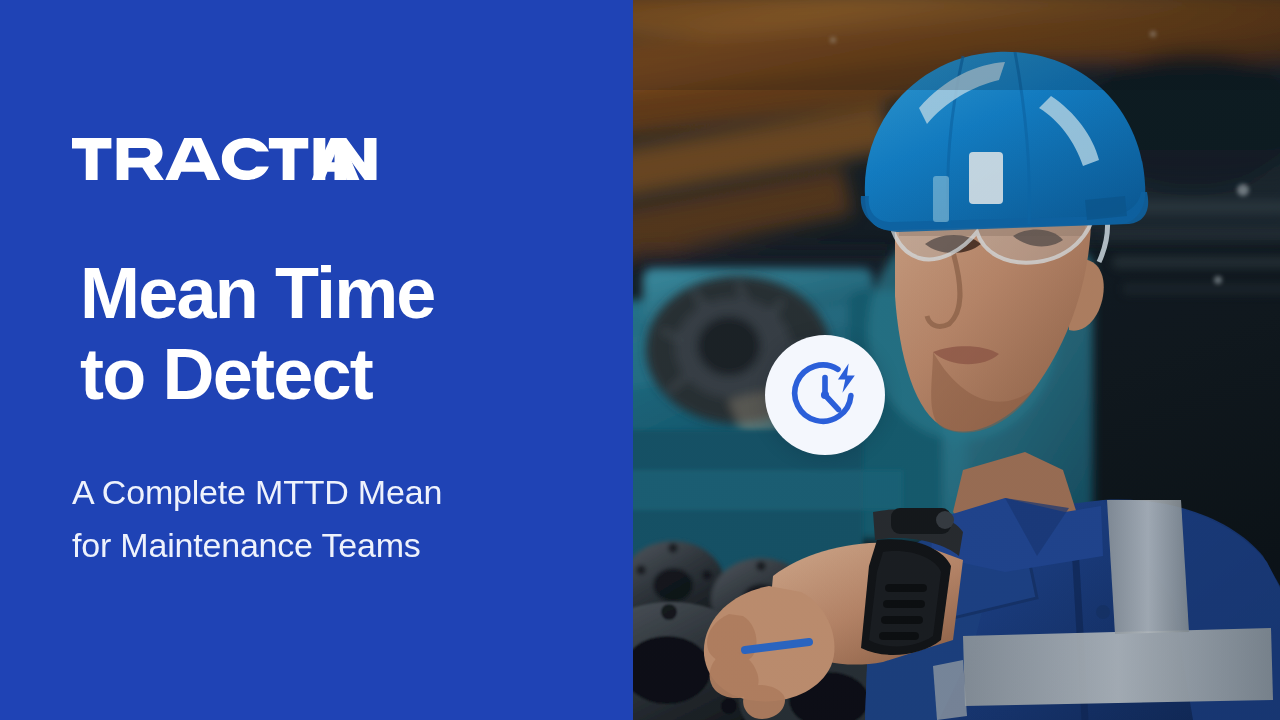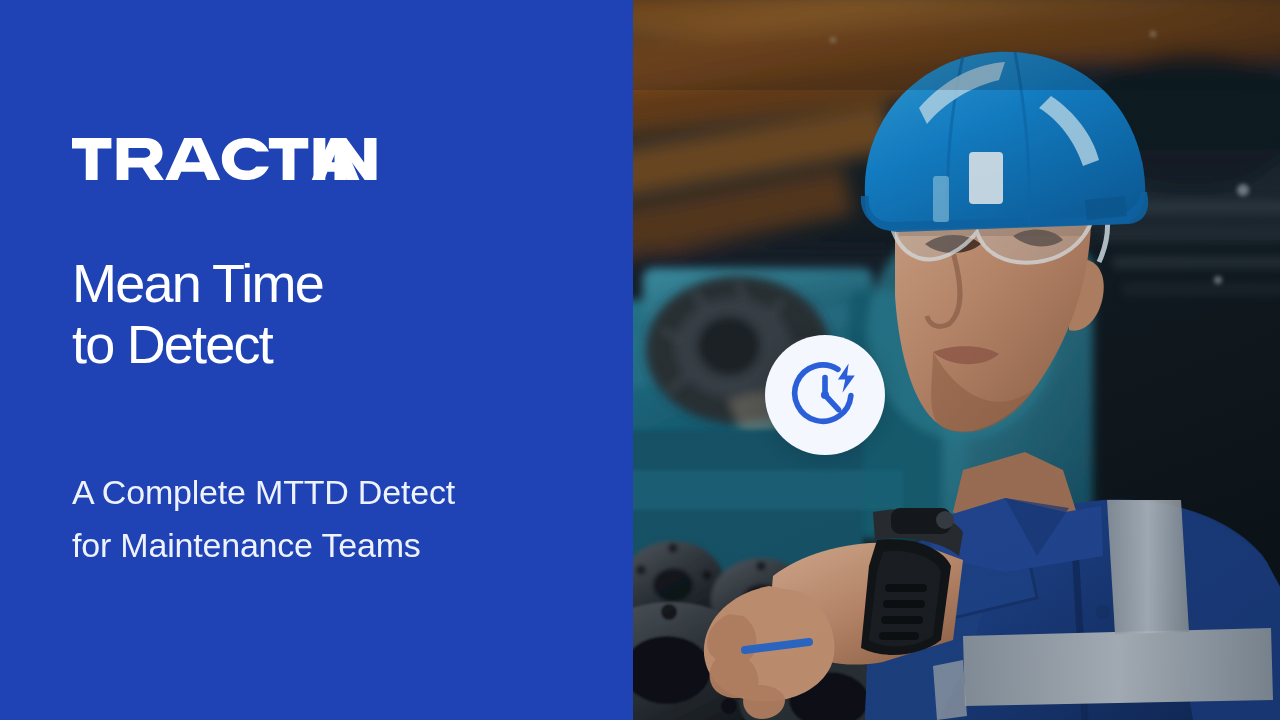--- a/index.html
+++ b/index.html
@@ -17,25 +17,25 @@
   }
   .panel-inner { position:absolute; left:72px; top:0; width:520px; height:720px; }
 
   .logo {
     position:absolute; top:138px; left:0;
     height:42px; display:block;
   }
   .logo svg { height:42px; width:auto; display:block; }
 
   .title {
-    position:absolute; top:253px; left:0; width:540px;
+    position:absolute; top:253px; left:8px; width:540px;
     color:#FFFFFF;
-    font-size:54px;
+    font-size:72px;
     line-height:1.13;
-    font-weight:400;
+    font-weight:700;
     letter-spacing:-1.8px;
     white-space:pre-line;
   }
 
   .subtitle {
     position:absolute; top:466px; left:0; width:520px;
     color:#EEF2FC;
     font-size:34px;
     line-height:1.56;
     font-weight:300;
@@ -87,21 +87,21 @@
             <path d="M205 0 H213.5 L200 32 H190.6 Z M205 0 H213.5 L227 32 H217.6 L215 25.8 H198.6 L201.4 18.4 H212 L209 10.6 Z" transform="translate(-8,0)"></path>
 
             <path d="M200 0 H209 L222.6 18.6 V0 H232 V32 H223 L209.4 13.4 V32 H200 Z" transform="translate(0,0)"></path>
           </g>
         </svg>
       </div>
 
       <h1 class="title">Mean Time
 to Detect</h1>
 
-      <p class="subtitle">A Complete MTTD Detect
+      <p class="subtitle">A Complete MTTD Mean
 for Maintenance Teams</p>
 
     </div>
   </div>
 
   <div class="photo">
     <svg class="photo-svg" viewBox="0 0 647 720" xmlns="http://www.w3.org/2000/svg" aria-hidden="true">
       <defs>
         <linearGradient id="bgGrad" x1="0" y1="0" x2="0.35" y2="1">
           <stop offset="0%" stop-color="#1C2630"></stop>

